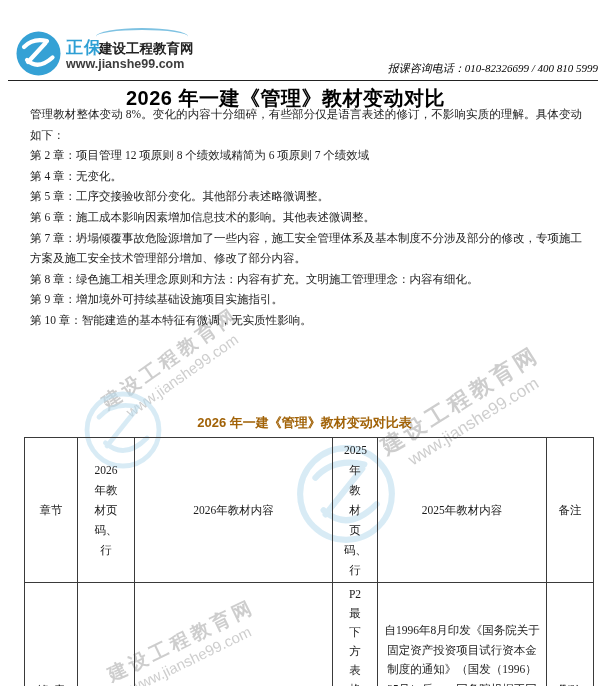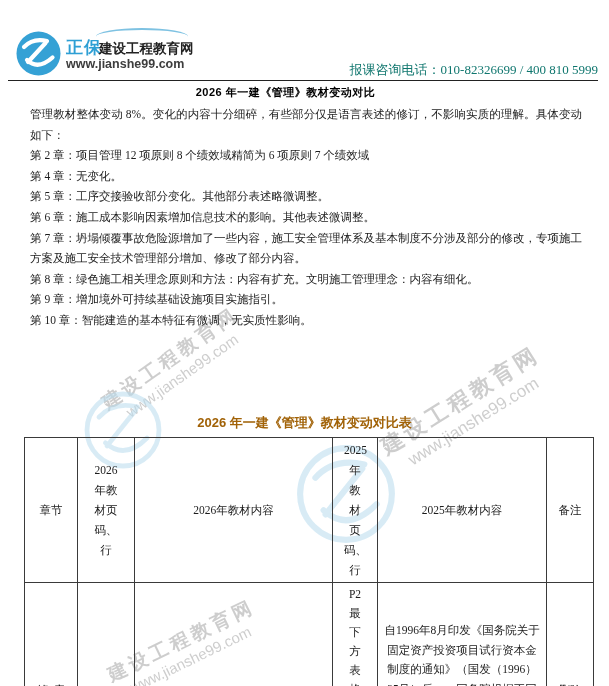--- a/index.html
+++ b/index.html
@@ -46,26 +46,26 @@
     position:absolute;left:80px;top:-2px;width:92px;height:15px;
     border-top:2.5px solid #7ec2e2;border-radius:50%;
   }
   .site-url{
     position:absolute;left:50px;top:27px;
     font-family:"Liberation Sans","DejaVu Sans",sans-serif;
     font-weight:bold;font-size:12.5px;color:#3d3d3d;
   }
   .phone{
     position:absolute;right:11px;top:61px;
-    font-size:13px;color:#0f766e;
+    font-size:11px;color:#000000;font-style:italic;
   }
   .rule{position:absolute;left:8px;top:80px;width:590px;height:0;border-top:1.6px solid #222;}
   .doc-title{
     position:absolute;left:0;top:85px;width:571px;
-    text-align:center;font-weight:bold;font-size:11px;color:#000;
+    text-align:center;font-weight:bold;font-size:20px;color:#000;
     font-family:"Liberation Sans","DejaVu Sans",sans-serif;letter-spacing:.5px;
   }
   .body-text{
     position:absolute;left:30px;top:104px;width:552px;
     font-size:11.5px;line-height:20.6px;text-align:justify;
   }
   .body-text p{margin:0;}
   .table-title{
     position:absolute;left:0;top:414px;width:609px;
     text-align:center;font-weight:bold;font-size:13px;color:#a16207;

